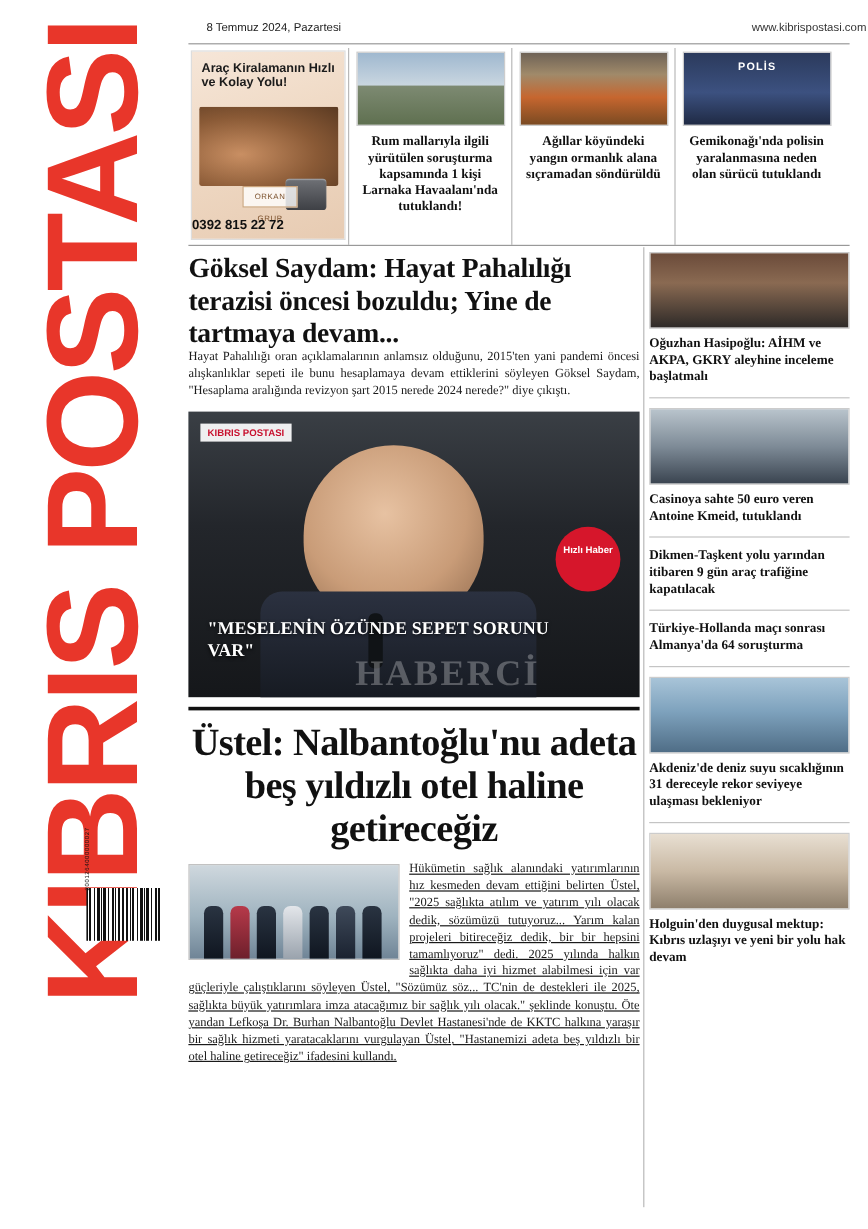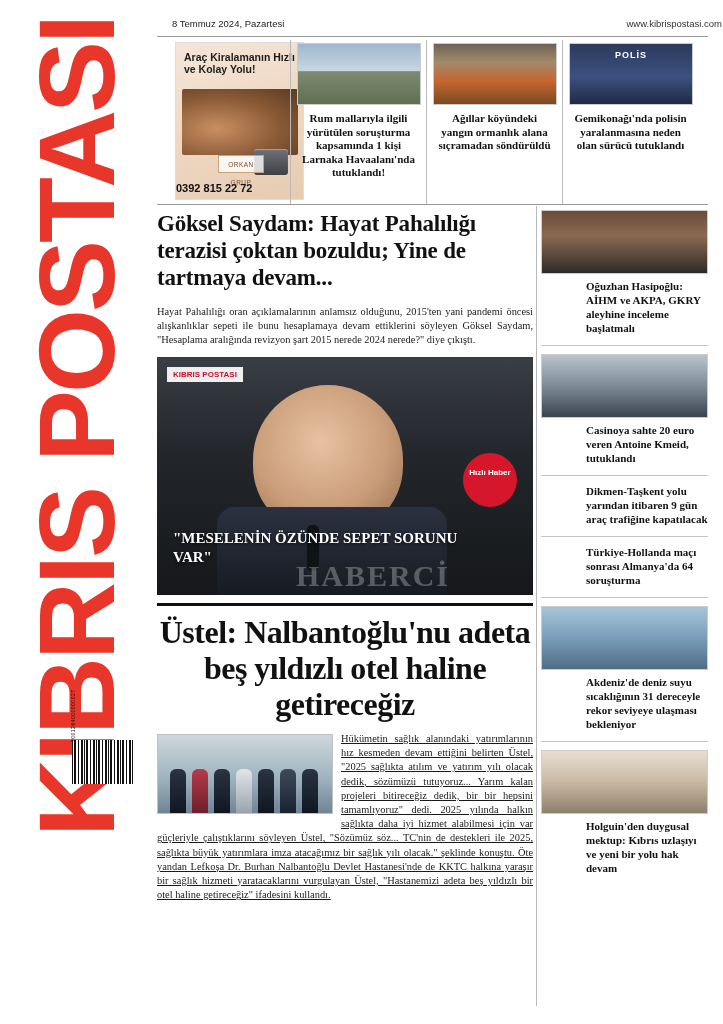--- a/index.html
+++ b/index.html
@@ -63,21 +63,21 @@
   .teasers {
     position: absolute; left: 157px; top: 40px; width: 551px; height: 164px;
     display: flex;
   }
   .teaser { position: relative; height: 164px; }
   .teaser.ad { width: 133px; }
   .teaser.cell { width: 136px; border-left: 1px solid #b9b9b9; padding: 0 6px; }
   .teaser.cell:first-of-type { }
 
   .ad-box {
-    position: absolute; left: 18px; top: 2px; width: 129px; height: 158px;
+    position: absolute; left: 2px; top: 2px; width: 129px; height: 158px;
     background: linear-gradient(160deg,#f6e6d8 0%, #efd9c4 45%, #e7cbb2 100%);
     border: 1px solid #ddd;
     overflow: hidden;
   }
   .ad-head {
     position: absolute; left: 8px; top: 8px; width: 112px;
     font-family: "Liberation Sans", sans-serif;
     font-weight: bold; font-size: 10.5px; line-height: 12px; color: #1b1b1b;
   }
   .ad-img {
@@ -133,21 +133,21 @@
     position: absolute; left: 157px; top: 210px; width: 376px;
   }
   .lead-head {
     font-family: "Liberation Serif", serif;
     font-weight: bold;
     font-size: 23px; line-height: 27px;
     color: #111;
     letter-spacing: -.2px;
   }
   .lead-sub {
-    margin-top: 14px;
+    margin-top: 0;
     font-family: "Liberation Serif", serif;
     font-size: 10.4px; line-height: 14px; color: #1a1a1a;
     text-align: justify;
   }
   .lead-photo {
     position: relative;
     margin-top: 10px;
     width: 376px; height: 238px;
     background: linear-gradient(180deg,#3a3f45 0%, #23262b 40%, #15171a 100%);
     overflow: hidden;
@@ -255,21 +255,21 @@
   }
   .sb-item { width: 167px; margin-bottom: 10px; }
   .sb-img { width: 167px; height: 64px; border: 1px solid #ccc; }
   .sb-img.i1 { background: linear-gradient(180deg,#6b4b3a 0%, #8a6a52 40%, #2e2a28 100%); }
   .sb-img.i2 { background: linear-gradient(180deg,#b9c4cc 0%, #7e8b97 50%, #3a4450 100%); }
   .sb-img.i3 { background: linear-gradient(180deg,#a8c4d8 0%, #7ea2bd 45%, #4f6d86 100%); }
   .sb-img.i4 { background: linear-gradient(180deg,#e8dfd2 0%, #c9b9a4 50%, #8e7f6c 100%); }
   .sb-title {
     margin-top: 5px;
     font-family: "Liberation Serif", serif;
-    font-weight: bold; font-size: 11px; line-height: 14px; color: #111; margin-left: 45px;
+    font-weight: bold; font-size: 11px; line-height: 14px; color: #111;
   }
   .sb-rule { border-top: 1px solid #c4c4c4; margin: 8px 0 8px; }
 </style>
 </head>
 <body>
 
 <div class="page">
 
   <div class="masthead-rail">
     <div class="masthead-text">KIBRIS POSTASI</div>
@@ -309,21 +309,21 @@
     <div class="teaser cell">
       <div class="thumb t3"></div>
       <div class="teaser-title">Gemikonağı'nda polisin yaralanmasına neden olan sürücü tutuklandı</div>
     </div>
 
   </div>
   <div class="rule-under-teasers"></div>
 
   <div class="main">
 
-    <div class="lead-head">Göksel Saydam: Hayat Pahalılığı terazisi çoktan bozuldu; Yine de tartmaya devam...</div>
+    <div class="lead-head">Göksel Saydam: Hayat Pahalılığı terazisi öncesi bozuldu; Yine de tartmaya devam...</div>
     <div class="lead-sub">Hayat Pahalılığı oran açıklamalarının anlamsız olduğunu, 2015'ten yani pandemi öncesi alışkanlıklar sepeti ile bunu hesaplamaya devam ettiklerini söyleyen Göksel Saydam, "Hesaplama aralığında revizyon şart 2015 nerede 2024 nerede?" diye çıkıştı.</div>
 
     <div class="lead-photo">
       <div class="lp-badge">KIBRIS POSTASI</div>
       <div class="lp-face"></div>
       <div class="lp-body"></div>
       <div class="lp-mic"></div>
       <div class="lp-circle">Hızlı Haber</div>
       <div class="lp-caption">"MESELENİN ÖZÜNDE SEPET SORUNU VAR"</div>
       <div class="lp-watermark">HABERCİ</div>
@@ -352,21 +352,21 @@
   <div class="sidebar">
 
     <div class="sb-item">
       <div class="sb-img i1"></div>
       <div class="sb-title">Oğuzhan Hasipoğlu: AİHM ve AKPA, GKRY aleyhine inceleme başlatmalı</div>
     </div>
     <div class="sb-rule"></div>
 
     <div class="sb-item">
       <div class="sb-img i2"></div>
-      <div class="sb-title">Casinoya sahte 20 euro veren Antoine Kmeid, tutuklandı</div>
+      <div class="sb-title">Casinoya sahte 50 euro veren Antoine Kmeid, tutuklandı</div>
     </div>
     <div class="sb-rule"></div>
 
     <div class="sb-item">
       <div class="sb-title">Dikmen-Taşkent yolu yarından itibaren 9 gün araç trafiğine kapatılacak</div>
     </div>
     <div class="sb-rule"></div>
 
     <div class="sb-item">
       <div class="sb-title">Türkiye-Hollanda maçı sonrası Almanya'da 64 soruşturma</div>

